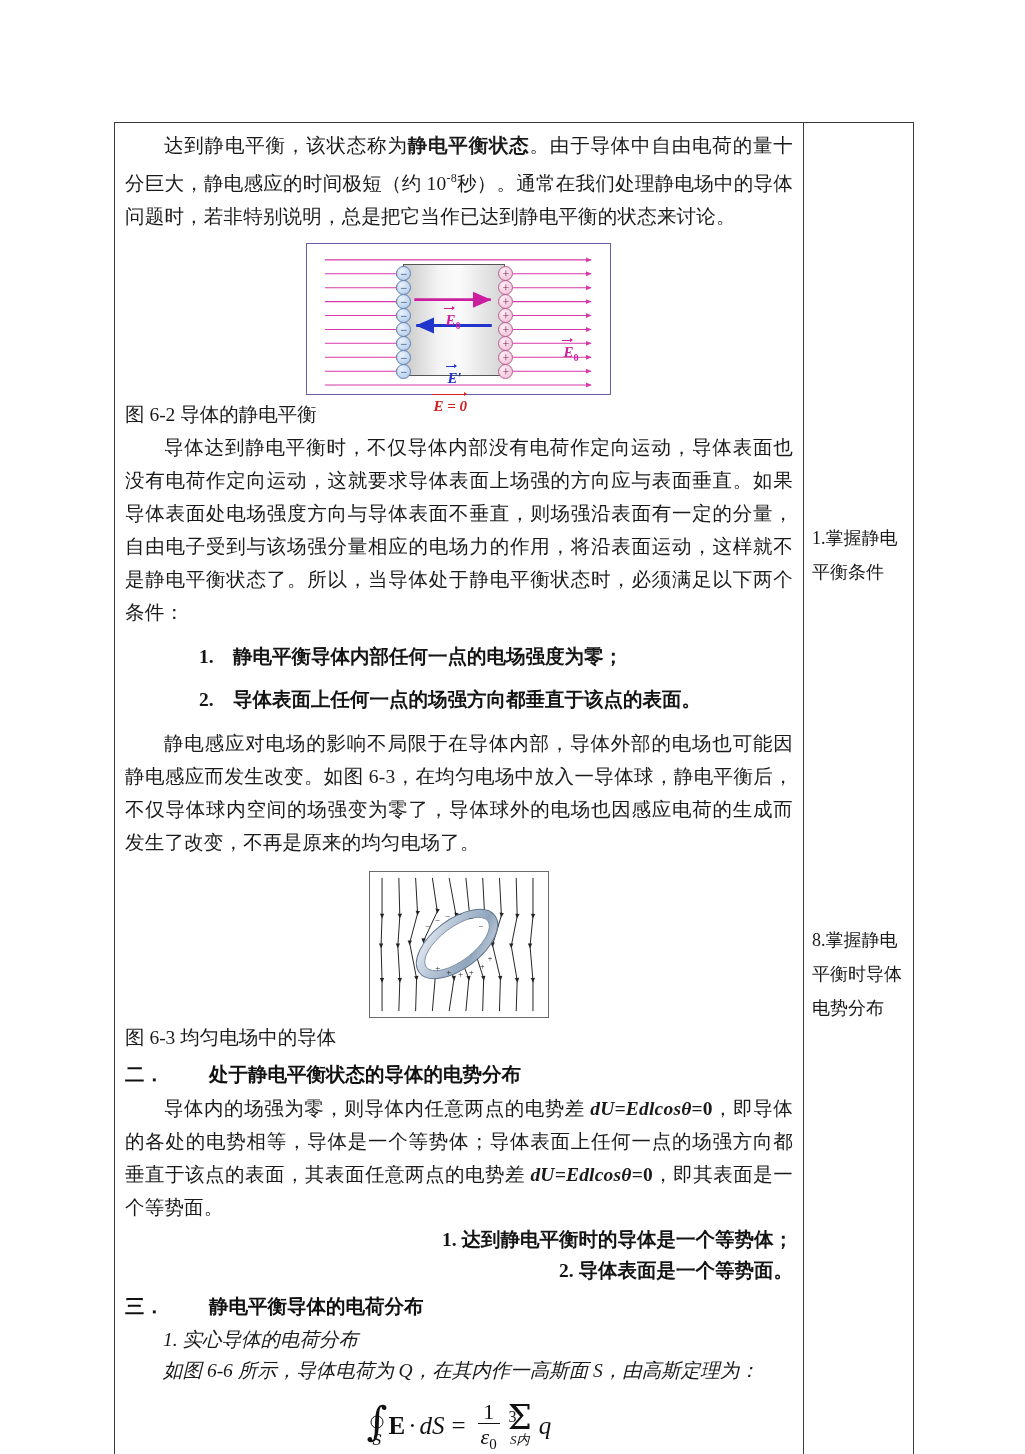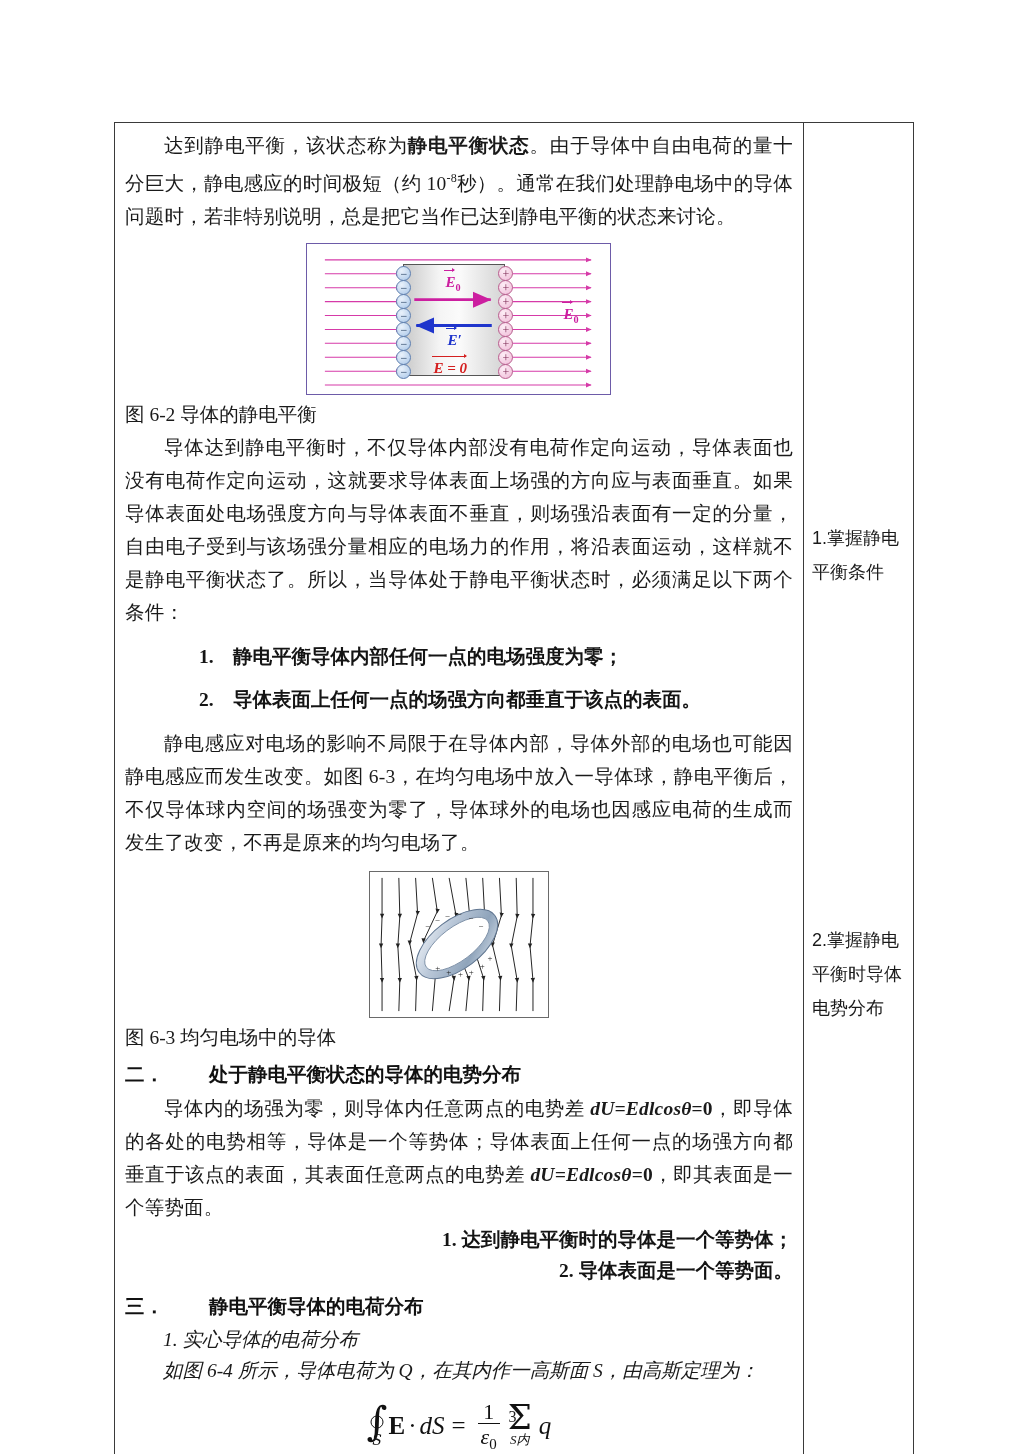--- a/index.html
+++ b/index.html
@@ -114,21 +114,21 @@
   }
 
   
   .side-note {
     position: absolute;
     left: 8px;
     width: 96px;
     font-size: 18px;
     line-height: 34px;
     color: #1a1a1a;
-    font-family: Liberation Sans, sans-serif;
+    font-family: Liberation Serif, serif;
   }
   #side-note-0 { top: 398px; }
   #side-note-1 { top: 800px; }
 
   
   .fig62-wrap {
     display: flex;
     justify-content: center;
     margin: 10px 0 0 0;
   }
@@ -167,20 +167,21 @@
     background: radial-gradient(circle at 35% 30%, #fdeef6, #f0b9d6);
     border: 1px solid #b8608f;
     color: #7a2350;
   }
   .lbl {
     position: absolute;
     font-family: "Liberation Serif", serif;
     font-style: italic;
     font-weight: bold;
     white-space: nowrap;
+    margin-top: 38px;
   }
   .lbl .vec {
     position: relative;
   }
   .lbl .vec::before {
     content: "";
     position: absolute;
     left: -1px; right: 1px; top: -0.22em;
     border-top: 1.3px solid currentColor;
   }
@@ -432,21 +433,21 @@
           <p class="section-head"><span class="sh-num">二．</span><span>处于静电平衡状态的导体的电势分布</span></p>
 
           <p class="p indent"><span>导体内的场强为零，则导体内任意两点的电势差 </span><span class="mit b">dU=Edlcos</span><span class="mit b">θ</span><span class="b">=0</span><span>，即导体的各处的电势相等，导体是一个等势体；导体表面上任何一点的场强方向都垂直于该点的表面，其表面任意两点的电势差 </span><span class="mit b">dU=Edlcos</span><span class="mit b">θ</span><span class="b">=0</span><span>，即其表面是一个等势面。</span></p>
 
           <p class="sub-item">1. 达到静电平衡时的导体是一个等势体；</p>
           <p class="sub-item">2. 导体表面是一个等势面。</p>
 
           <p class="section-head"><span class="sh-num">三．</span><span>静电平衡导体的电荷分布</span></p>
 
           <p class="plain-line">1. 实心导体的电荷分布</p>
-          <p class="plain-line">如图 6-4 所示，导体电荷为 Q，在其内作一高斯面 S，由高斯定理为：</p>
+          <p class="plain-line">如图 6-6 所示，导体电荷为 Q，在其内作一高斯面 S，由高斯定理为：</p>
 
           <div class="formula-center">
             <span class="mrow">
               <span class="oint">
                 <span class="sym">∫<span class="ring"></span></span>
                 <span class="sublim">S</span>
               </span>
               <span class="bf-up">E</span>
               <span style="margin:0 3px;">·</span>
               <span class="it">dS</span>
@@ -462,21 +463,21 @@
               <span class="it" style="margin-left:4px;">q</span>
             </span>
           </div>
 
           <p class="formula-line"><span>因为导体静电平衡时其内 </span><span style="font-weight:bold;font-style:italic;font-size:22px;">E = 0</span><span>，</span></p>
 
         </td>
 
         <td class="col-side">
           <div class="side-note" id="side-note-0">1.掌握静电平衡条件</div>
-          <div class="side-note" id="side-note-1">2.掌握静电平衡时导体电势分布</div>
+          <div class="side-note" id="side-note-1">8.掌握静电平衡时导体电势分布</div>
         </td>
       </tr>
     </tbody>
       </table>
   </div>
 
   <div class="page-number">3</div>
 
 </div>
 

